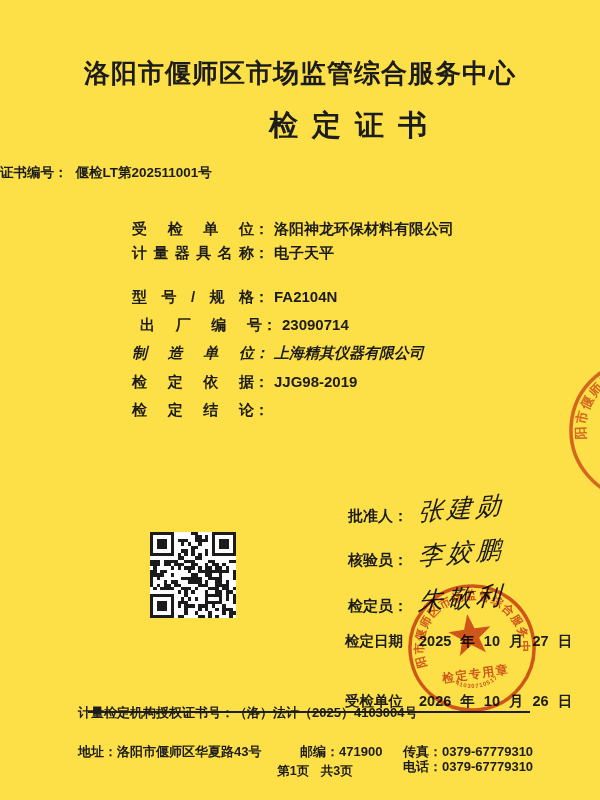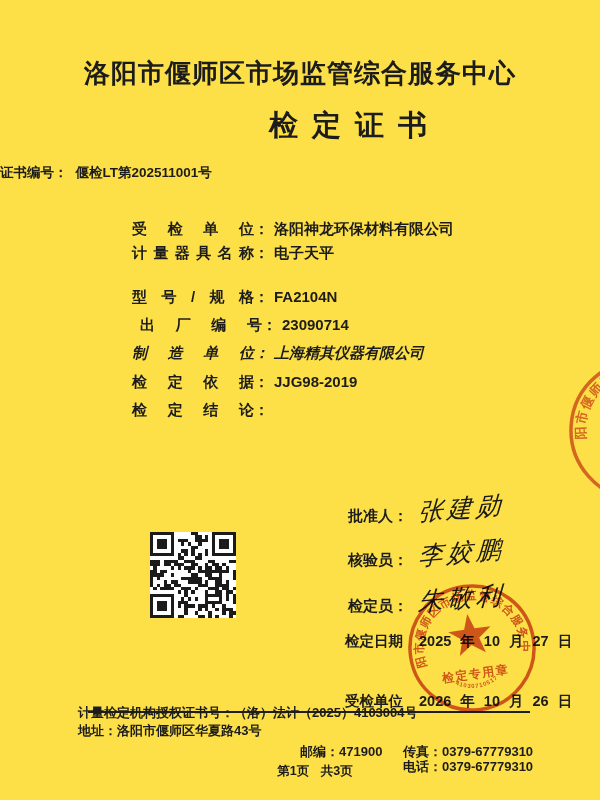--- a/index.html
+++ b/index.html
@@ -43,21 +43,21 @@
   
   .stamp{position:absolute;color:#c43a2e;opacity:.8;mix-blend-mode:multiply;z-index:5;}
   .stamp text{fill:currentColor;font-family:"Liberation Sans",sans-serif;font-weight:700;}
   .stamp-main{left:402px;top:578px;transform:rotate(-8deg);}
   .stamp-edge{left:556px;top:345px;transform:rotate(4deg);opacity:.7;}
   
   .rule{position:absolute;left:88px;top:711px;width:442px;height:2px;background:#1e1e1e;}
   .foot{position:absolute;font-size:13px;white-space:nowrap;}
   .f-auth{left:78px;top:704px;}
   .f-phone{left:403px;top:758px;}
-  .f-addr{left:78px;top:722px;}
+  .f-addr{left:78px;top:743px;}
   .f-zip{left:300px;top:743px;text-align:center;}
   .f-fax{left:403px;top:743px;}
   .f-page{left:0;top:763px;width:630px;text-align:center;font-size:12.5px;word-spacing:8px;}
 </style>
 </head>
 <body>
 
 <div class="page">
 
   <div class="org-name">洛阳市偃师区市场监管综合服务中心</div>

